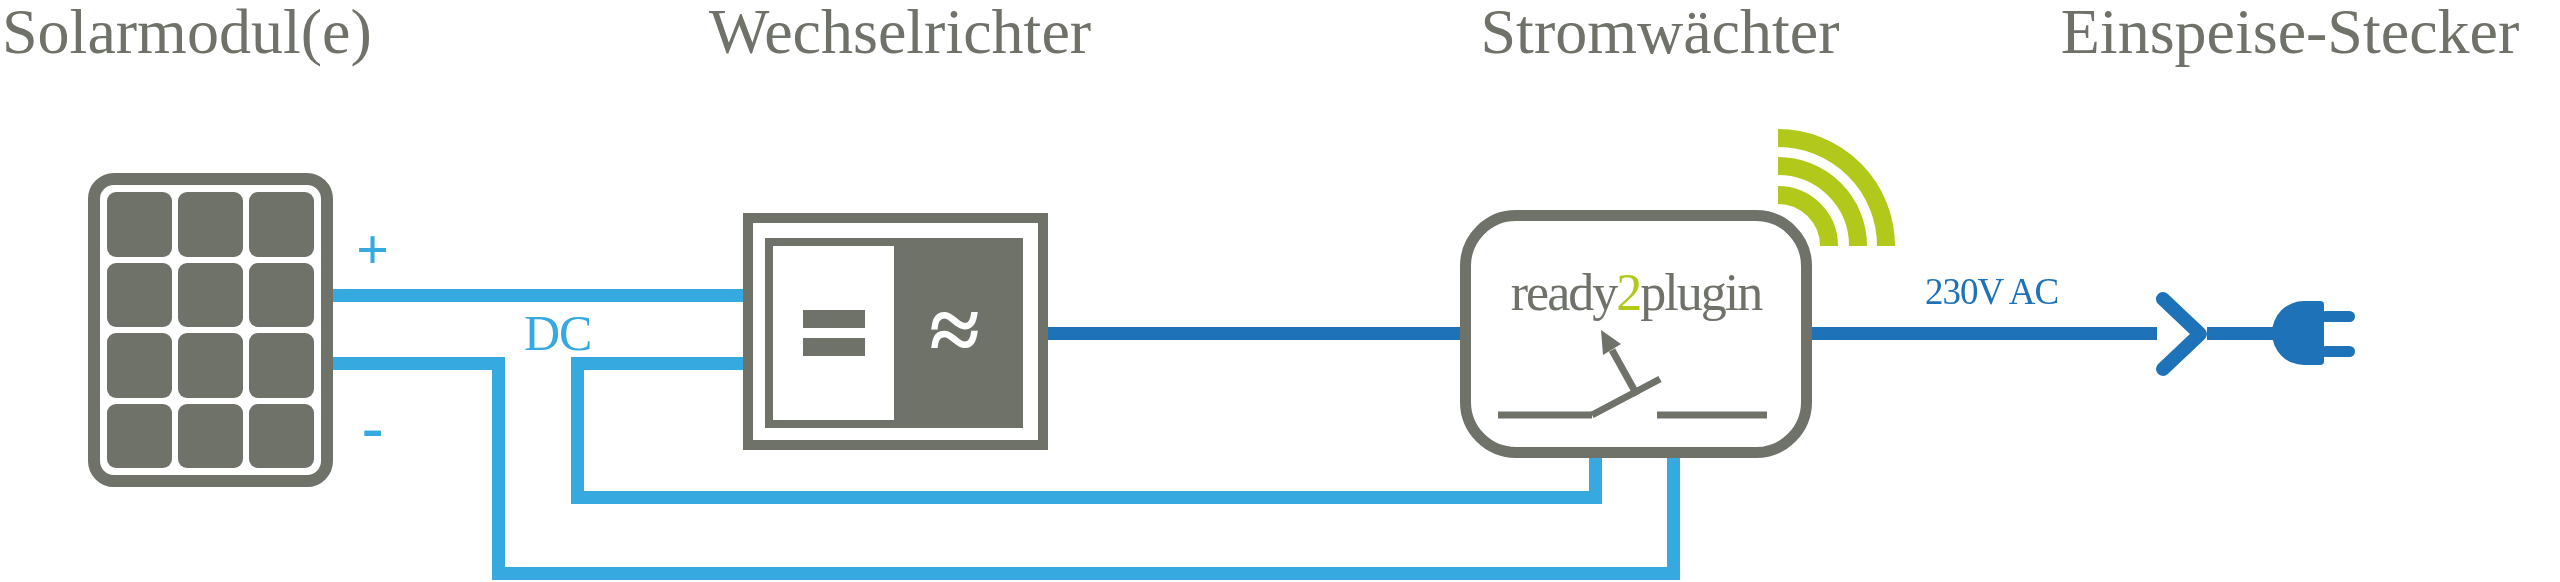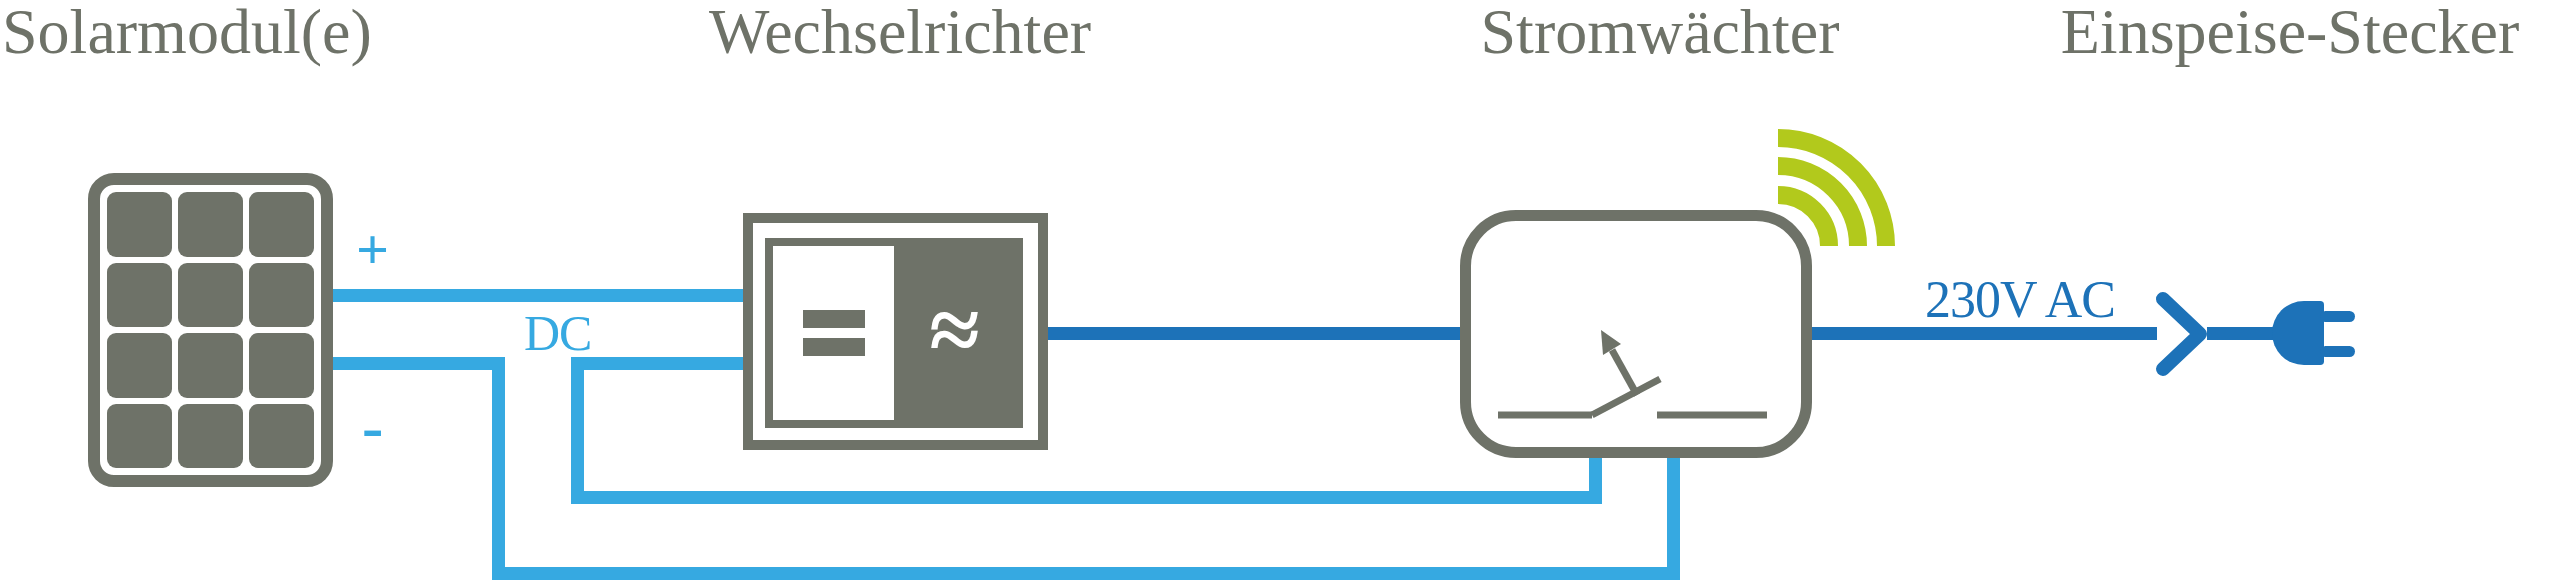--- a/index.html
+++ b/index.html
@@ -76,35 +76,36 @@
       <div class="cell"></div>
       <div class="cell"></div>
       <div class="cell"></div>
       <div class="cell"></div>
     </div>
   </div>
 
   <div class="lbl lbl-cyan" style="left:356px;top:216px;font-size:58px;">+</div>
   <div class="lbl lbl-cyan" style="left:362px;top:390px;font-size:64px;">-</div>
   <div class="lbl lbl-cyan" style="left:524px;top:304px;font-size:50px;font-weight:normal;letter-spacing:-1px;">DC</div>
-  <div class="lbl lbl-blue" style="left:1925px;top:270px;font-size:52px;letter-spacing:-1px;">230V AC</div>
+  <div class="lbl lbl-blue" style="left:1925px;top:270px;font-size:37px;letter-spacing:-1px;">230V AC</div>
 
   <div class="inverter">
     <div class="inv-core">
       <div class="inv-dc">
         <div class="bar"></div>
         <div class="bar"></div>
       </div>
       <div class="inv-ac">
         <div class="approx">≈</div>
       </div>
     </div>
   </div>
 
   <div class="monitor">
+    <div class="brand"><span>ready</span><span class="green2">2</span><span>plugin</span></div>
     <svg class="svgabs" style="left:-11px;top:-11px;" width="352" height="248" viewBox="0 0 352 248">
       <line x1="38" y1="205" x2="132" y2="205" stroke="#6e7268" stroke-width="7"></line>
       <line x1="132" y1="205" x2="200" y2="169" stroke="#6e7268" stroke-width="7"></line>
       <line x1="197" y1="205" x2="307" y2="205" stroke="#6e7268" stroke-width="7"></line>
       <line x1="177" y1="185" x2="152" y2="140" stroke="#6e7268" stroke-width="7"></line>
       <polygon points="141,120 161,134 143,145" fill="#6e7268"></polygon>
     </svg>
   </div>
 
   <svg class="svgabs" style="left:1762px;top:120px;" width="136" height="136" viewBox="0 0 136 136">

